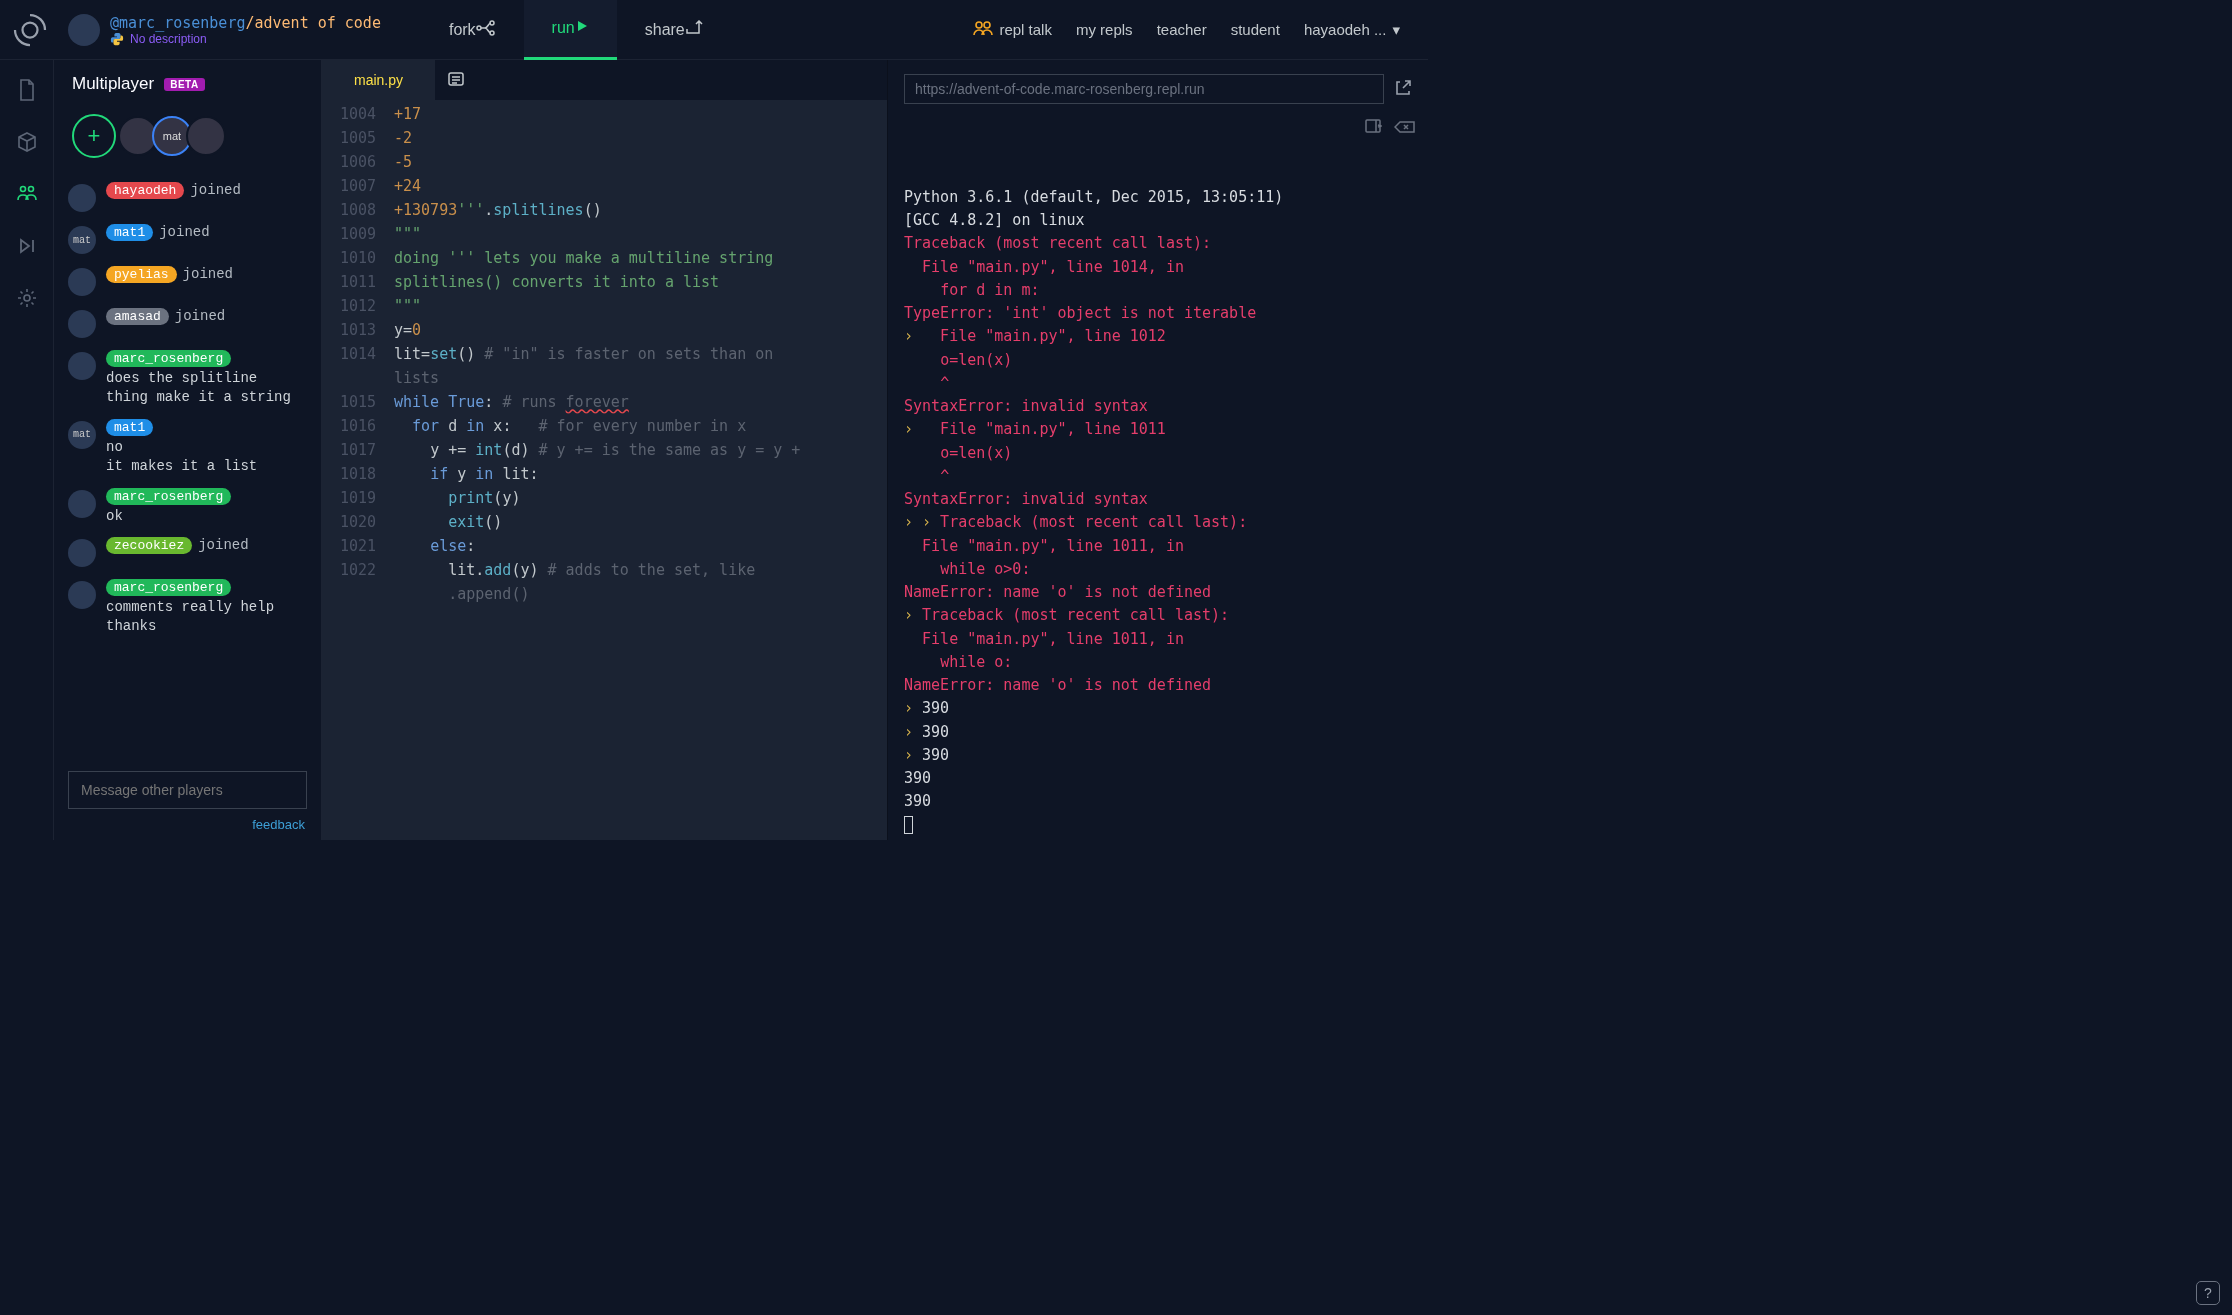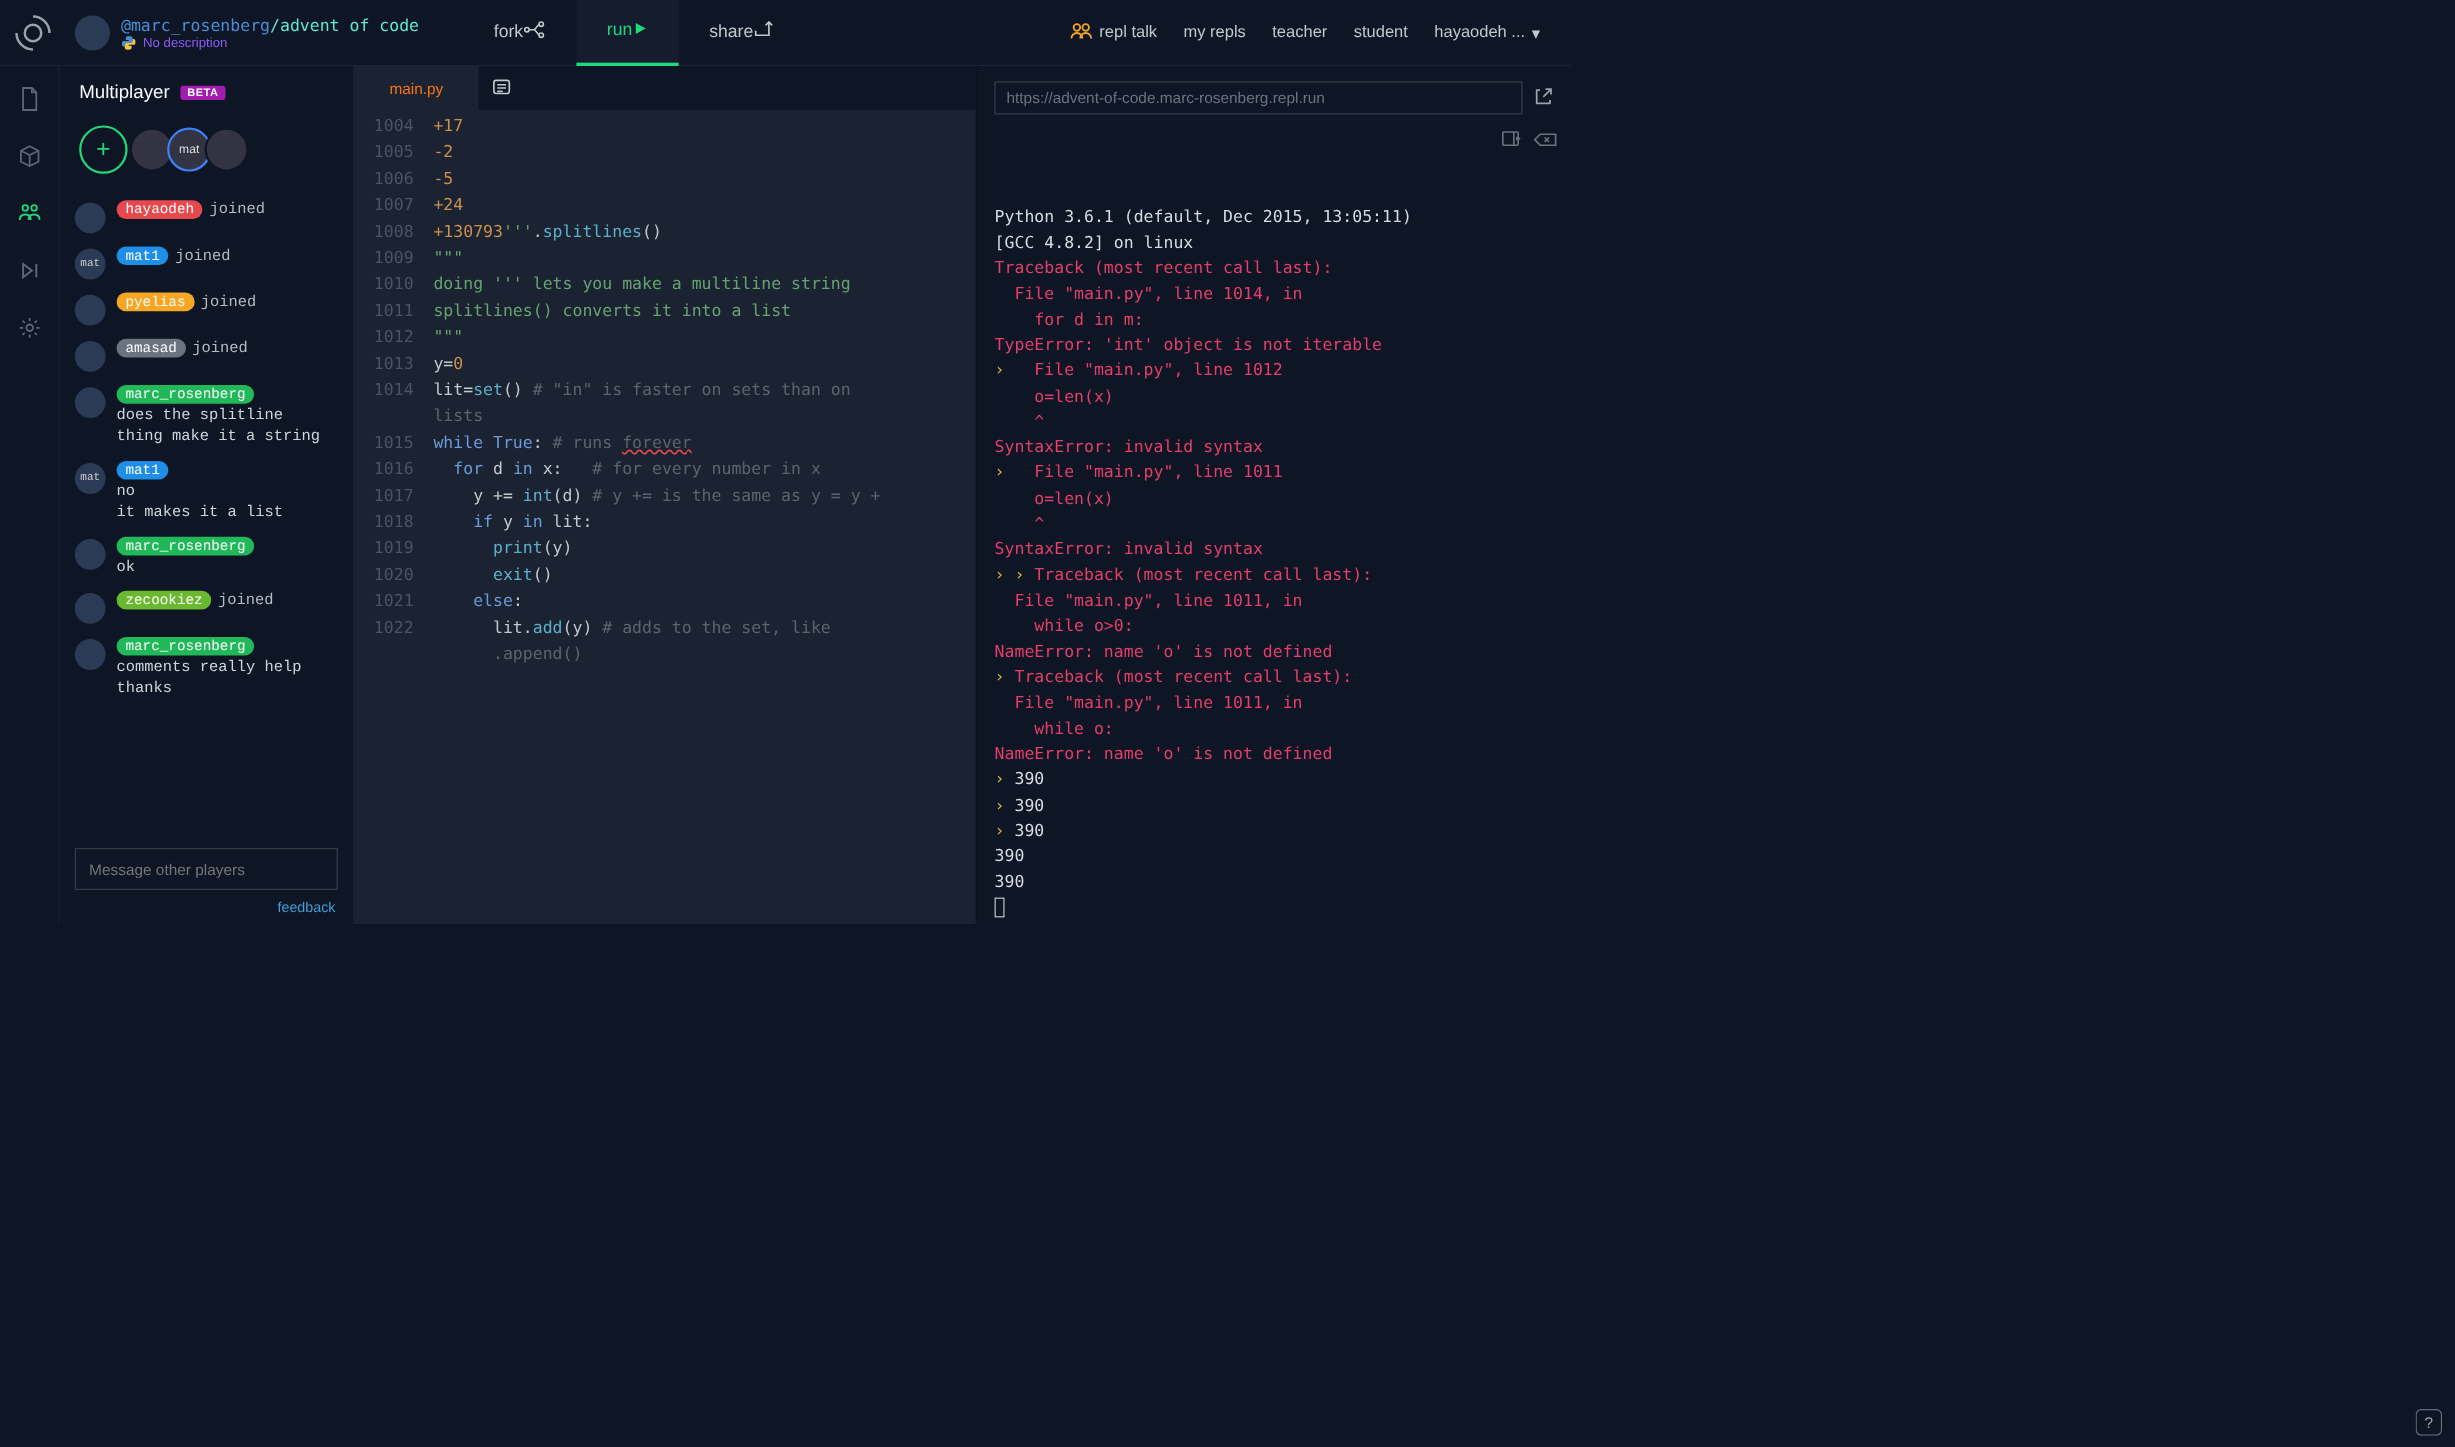--- a/index.html
+++ b/index.html
@@ -21,21 +21,21 @@
   background: #0e1525;
   border-bottom: 1px solid #1c2333;
 }
 .logo { width: 60px; display:flex; align-items:center; justify-content:center; }
 .logo svg { width: 36px; height: 36px; }
 .repl-info { display:flex; align-items:center; gap:10px; padding-left:8px; flex:0 0 auto; }
 .avatar-sm { width:32px; height:32px; border-radius:50%; background:#2b3a55; }
 .repl-title { display:flex; flex-direction:column; }
 .repl-title-line { font-family: "Menlo","Consolas",monospace; font-size:15px; }
 .repl-owner { color:#4a8fd6; }
-.repl-name  { color:#5eead4; }
+.repl-name  { color:#fdba74; }
 .repl-desc { font-size:12px; color:#8b5cf6; display:flex; align-items:center; gap:6px; }
 .py-icon { width:14px; height:14px; display:inline-block; }
 .top-actions { display:flex; margin-left:40px; }
 .top-btn {
   height:60px; padding:0 28px; display:flex; align-items:center; 
   color:#c2c8cc; cursor:pointer; font-size:16px; position:relative;
 }
 .top-btn.run { color:#21d97a; border-bottom:3px solid #21d97a; background:#141c2e; }
 .spacer { flex:1; }
 .top-links { display:flex; align-items:center; gap:24px; padding-right:28px; font-size:15px; color:#c2c8cc;}
@@ -71,21 +71,21 @@
 .pill.lime   { background:#69b82f; }
 .joined-txt { color:#b4bbc3; font-size:14px; margin-left:6px;}
 .feed-msg { color:#cfd4d9; font-size:14px; line-height:1.35; margin-top:2px; }
 .mp-input-wrap { padding:10px 14px 6px;}
 .mp-input { width:100%; background:transparent; border:1px solid #39414f; padding:10px 12px; color:#7a828c; font-size:14px;}
 .feedback { text-align:right; padding:2px 16px 8px; color:#3d9fd6; font-size:13px; cursor:pointer;}
 
 
 .editor-col { flex:1; background:#1b2333; display:flex; flex-direction:column; border-right:1px solid #0b101c; min-width:0;}
 .tabs { height:40px; display:flex; align-items:center; background:#0e1525;}
-.tab { padding:0 32px; height:100%; display:flex; align-items:center; background:#1b2333; color:#f97316; font-size:14px;}
+.tab { padding:0 32px; height:100%; display:flex; align-items:center; background:#1b2333; color:#fde047; font-size:14px;}
 .tab-icon { padding:0 12px; color:#c2c8cc; cursor:pointer; }
 .code-area { flex:1; overflow:auto; font-family:"Menlo","Consolas",monospace; font-size:15px; line-height:1.6; padding-top:2px; position:relative;}
 .code-row { display:flex; white-space:pre; min-height:24px; align-items:flex-start;}
 .gutter { width:72px; text-align:right; padding-right:18px; color:#4a5264; flex:0 0 72px; user-select:none; position:relative;}
 .gutter::after { content:""; position:absolute; right:6px; top:0; bottom:0; }
 .code { color:#c2c8cc; }
 .tok-key   { color:#6a9bd8; }  
 .tok-num   { color:#c98f4b; }
 .tok-str   { color:#65a36e; }
 .tok-fn    { color:#5db0c7; }

